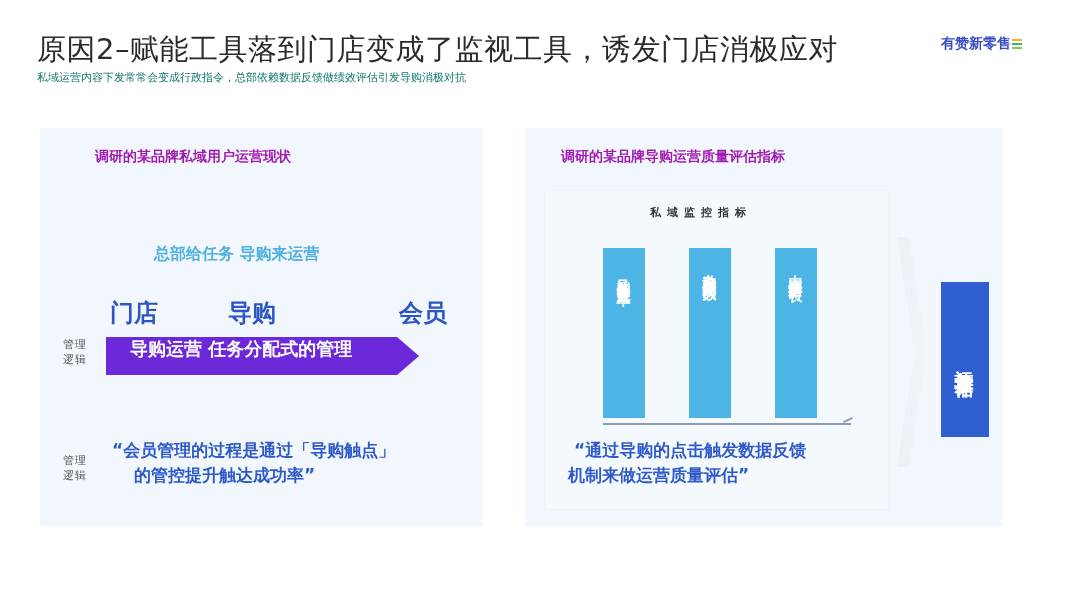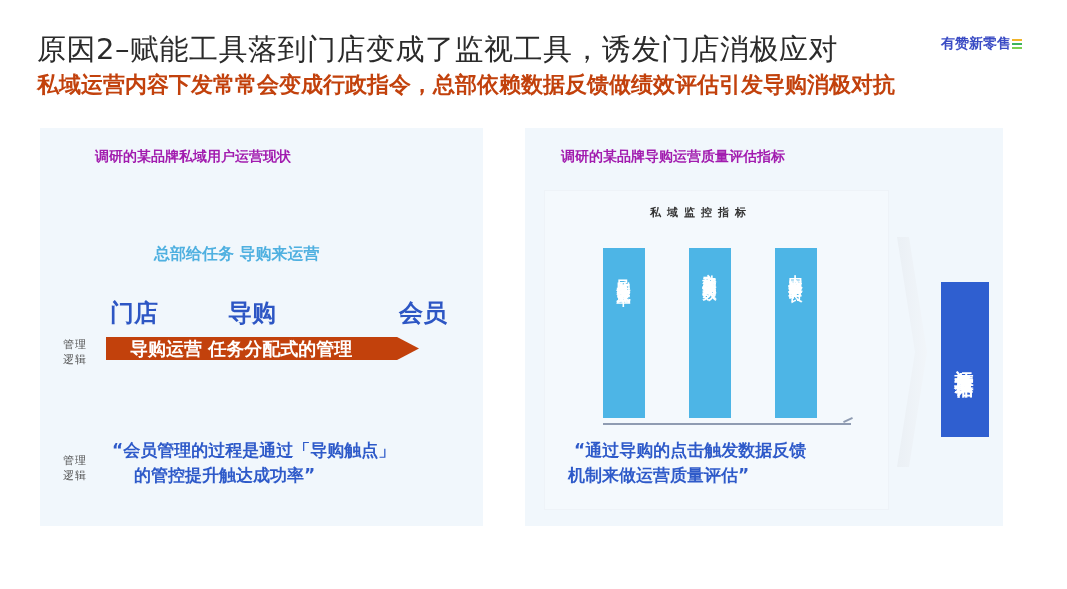--- a/index.html
+++ b/index.html
@@ -5,45 +5,45 @@
     html, body { margin:0; padding:0; }
     body {
       width:1067px; height:589px; background:#ffffff; position:relative; overflow:hidden;
       font-family: "DejaVu Sans", "Liberation Sans", sans-serif;
     }
     .abs { position:absolute; }
     .title {
       left:37px; top:30px; font-size:29px; color:#2b2b2b; font-weight:normal; letter-spacing:0.5px; white-space:nowrap;
     }
     .subtitle {
-      left:37px; top:70px; font-size:22px; color:#c2410c; font-weight:bold; white-space:nowrap;
+      left:37px; top:70px; font-size:11px; color:#0f766e; font-weight:normal; white-space:nowrap;
     }
     .logo {
       left:941px; top:35px; font-size:14px; color:#3a4bc4; font-weight:bold; white-space:nowrap;
       display:flex; align-items:flex-start;
     }
     .logo-lines { display:inline-flex; flex-direction:column; gap:2px; margin-left:1px; margin-top:4px; }
     .logo-lines span { display:block; width:10px; height:2px; }
 
     .panel { background:#f1f7fc; }
     .panel-left { left:40px; top:128px; width:443px; height:398px; }
     .panel-right { left:525px; top:128px; width:478px; height:398px; }
 
     .panel-title { font-size:14px; font-weight:bold; color:#a21caf; white-space:nowrap; }
 
     .hq-line { left:154px; top:244px; font-size:16px; font-weight:bold; color:#4fb0e0; white-space:nowrap; }
     .role { font-size:24px; font-weight:bold; color:#2d56c4; white-space:nowrap; }
 
     .side-label { font-size:11px; color:#555; line-height:15px; letter-spacing:1px; }
 
     .arrow-bar {
-      left:106px; top:337px; width:313px; height:23px;
-      background:#c2410c;
+      left:106px; top:337px; width:313px; height:38px;
+      background:#6d28d9;
       clip-path: polygon(0 0, 93% 0, 100% 50%, 93% 100%, 0 100%);
-      display:flex; align-items:center;
+      display:flex; align-items:flex-start;
     }
     .arrow-bar span { margin-left:24px; color:#fff; font-size:18px; font-weight:bold; white-space:nowrap; }
 
     .quote { font-size:17px; font-weight:bold; color:#2e5ac9; line-height:25px; white-space:nowrap; }
 
     .inner-card {
       left:544px; top:190px; width:343px; height:318px;
       background:#f4f9fd; border:1px solid #eef3f8;
     }
     .monitor-label { left:650px; top:205px; font-size:11px; font-weight:bold; color:#333; letter-spacing:6px; white-space:nowrap; }

